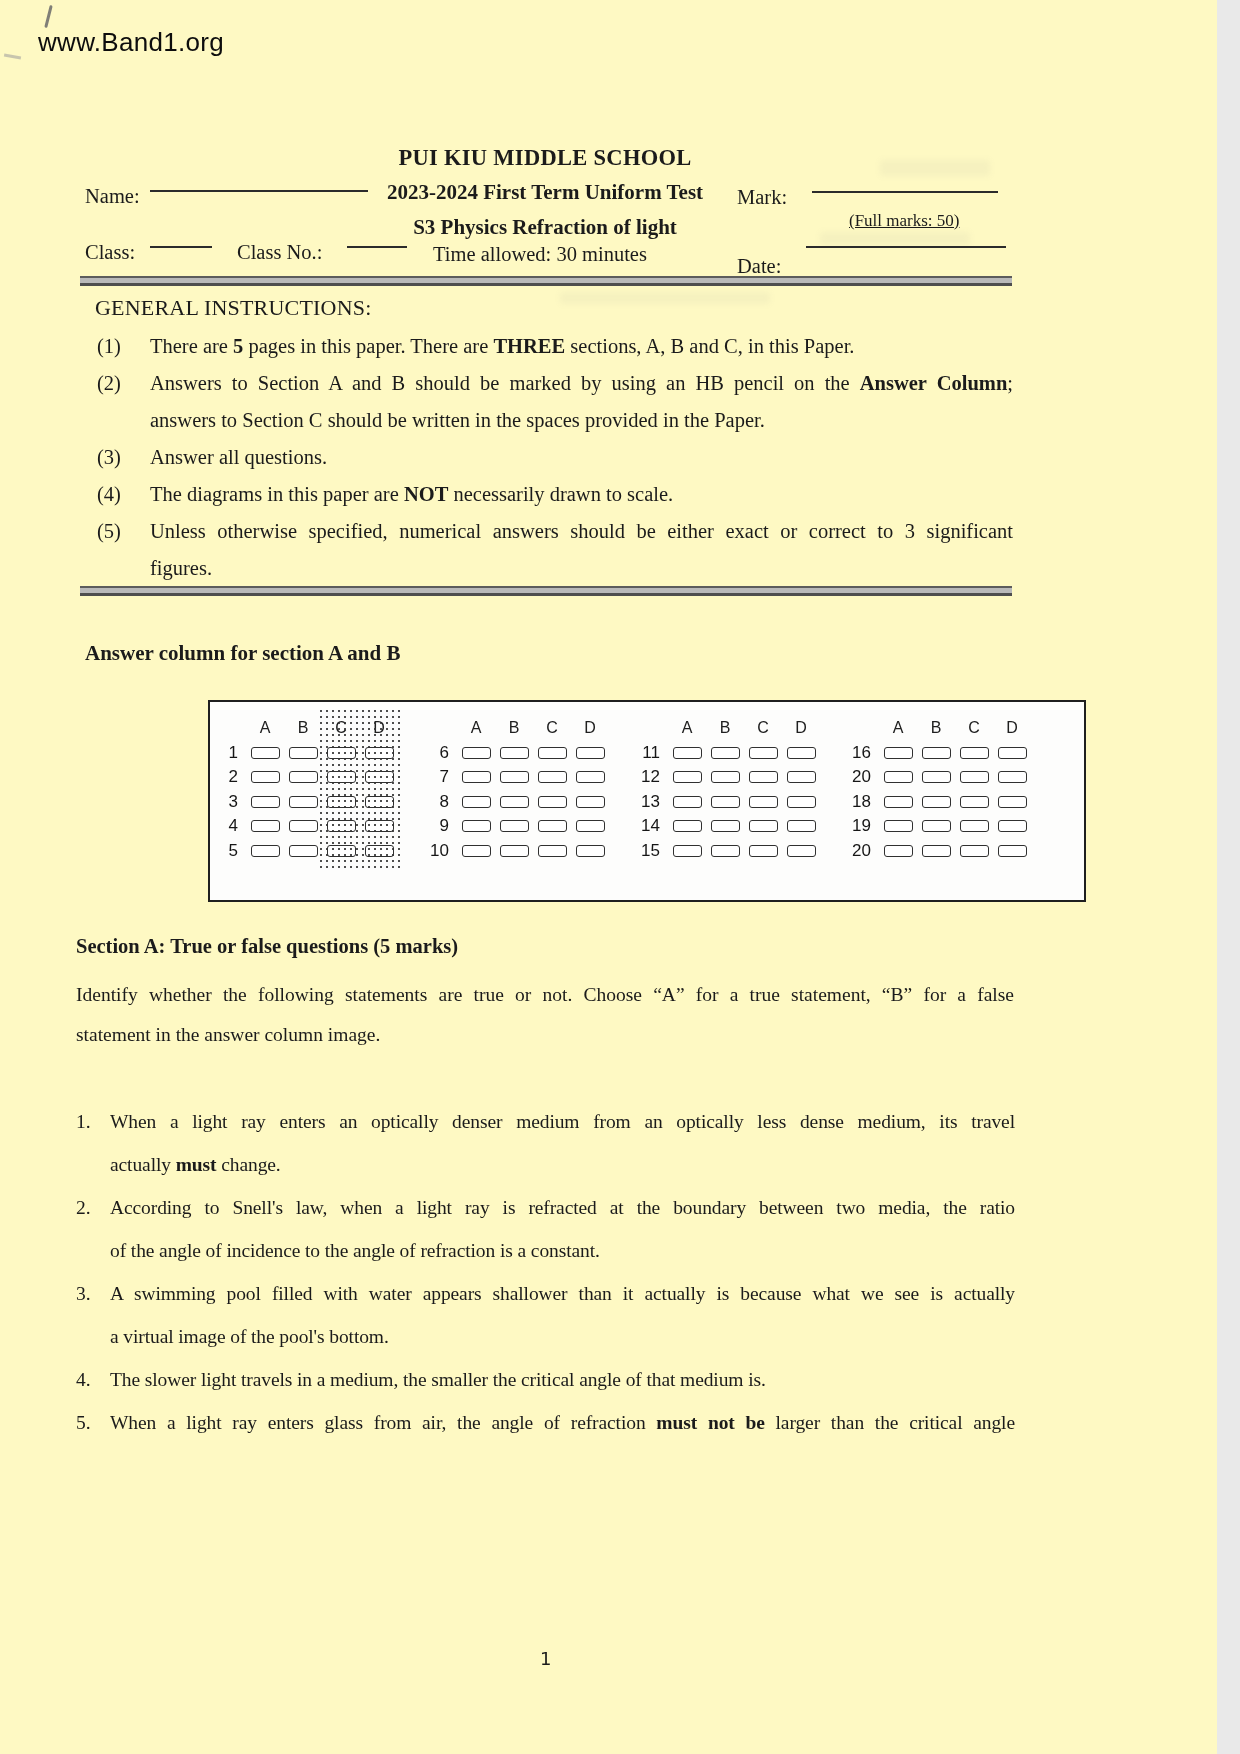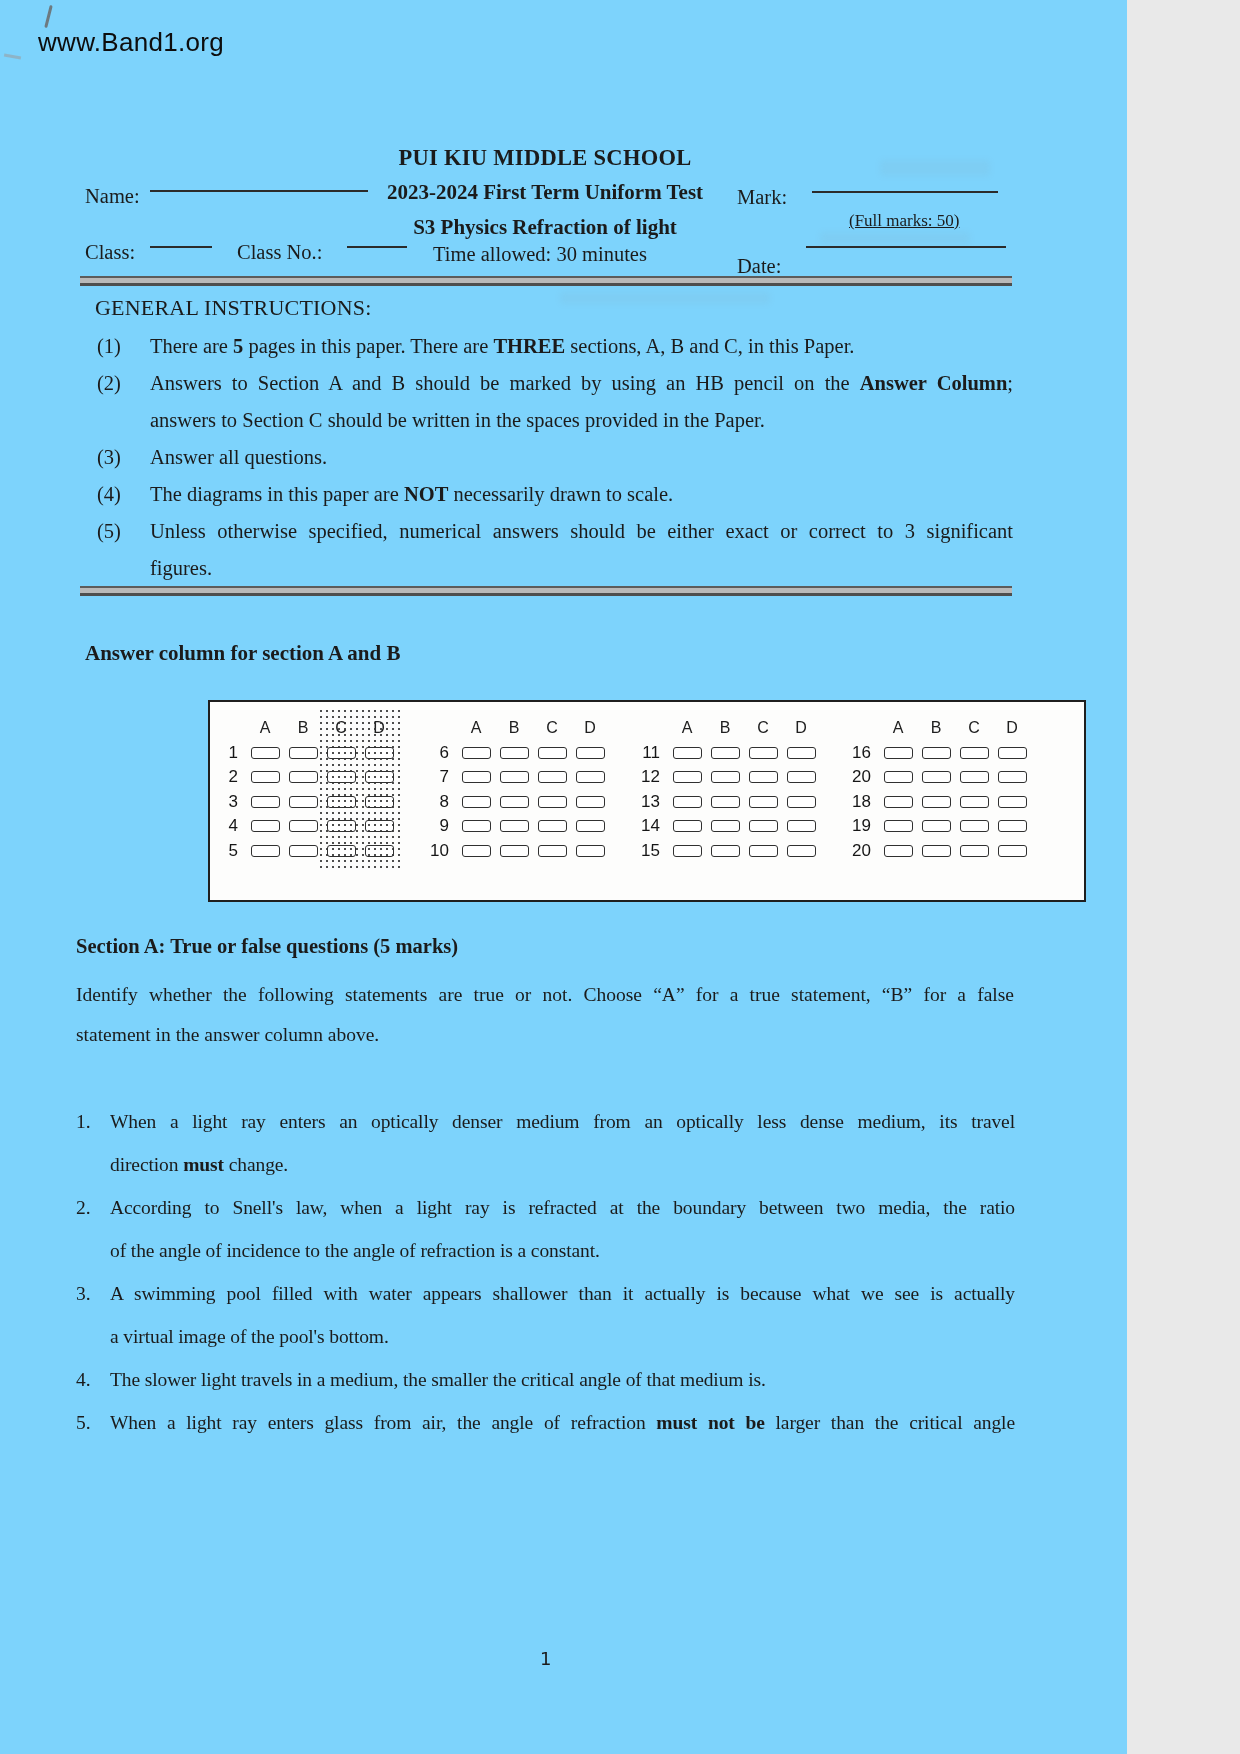--- a/index.html
+++ b/index.html
@@ -1,17 +1,17 @@
 <!DOCTYPE html>
 <html><head>
 <meta charset="utf-8">
 <style>
   html,body{margin:0;padding:0;}
   body{width:1240px;height:1754px;background:#e9e9e9;font-family:"Liberation Serif","DejaVu Serif",serif;}
-  .page{position:relative;width:1127px;height:1754px;background:#7dd3fc;overflow:hidden;color:#1b1b1b;}
+  .page{position:relative;width:1217px;height:1754px;background:#fef9c3;overflow:hidden;color:#1b1b1b;}
 
   
   .watermark{position:absolute;left:38px;top:27px;font-family:"Liberation Sans","DejaVu Sans",sans-serif;font-size:26px;color:#0d0d0d;letter-spacing:0.3px;}
   .pen-stroke{position:absolute;left:47px;top:5px;width:3px;height:23px;background:#6a6a6a;transform:rotate(14deg);border-radius:2px;opacity:.85;}
   .edge-dash{position:absolute;left:4px;top:55px;width:17px;height:3px;background:#9a9a9a;opacity:.55;transform:rotate(10deg);}
   .artifact{position:absolute;background:#8a8a8a;filter:blur(3px);opacity:.07;}
 
   
   .title-block{position:absolute;left:170px;top:92px;width:750px;text-align:center;font-weight:bold;line-height:35px;margin-top:48px;}
   .t-school{font-size:22.5px;letter-spacing:.3px;}
@@ -420,28 +420,28 @@
         </div>
         <div class="ag-cell">
           <div class="bubble"></div>
         </div>
       </div>
     </div>
 
   <div class="sa-heading">Section A: True or false questions (5 marks)</div>
   <div class="sa-intro">
       <div class="tline just"><span>Identify whether the following statements are true or not. Choose “A” for a true statement, “B” for a false</span></div>
-      <div class="tline"><span>statement in the answer column above.</span></div>
+      <div class="tline"><span>statement in the answer column image.</span></div>
     </div>
   <div class="sa-questions">
       <div class="q-item">
         <div class="q-num">1.</div>
         <div class="q-text">
           <div class="tline just"><span>When a light ray enters an optically denser medium from an optically less dense medium, its travel</span></div>
-          <div class="tline"><span>direction </span><span class="b">must</span><span> change.</span></div>
+          <div class="tline"><span>actually </span><span class="b">must</span><span> change.</span></div>
         </div>
       </div>
       <div class="q-item">
         <div class="q-num">2.</div>
         <div class="q-text">
           <div class="tline just"><span>According to Snell's law, when a light ray is refracted at the boundary between two media, the ratio</span></div>
           <div class="tline"><span>of the angle of incidence to the angle of refraction is a constant.</span></div>
         </div>
       </div>
       <div class="q-item">

